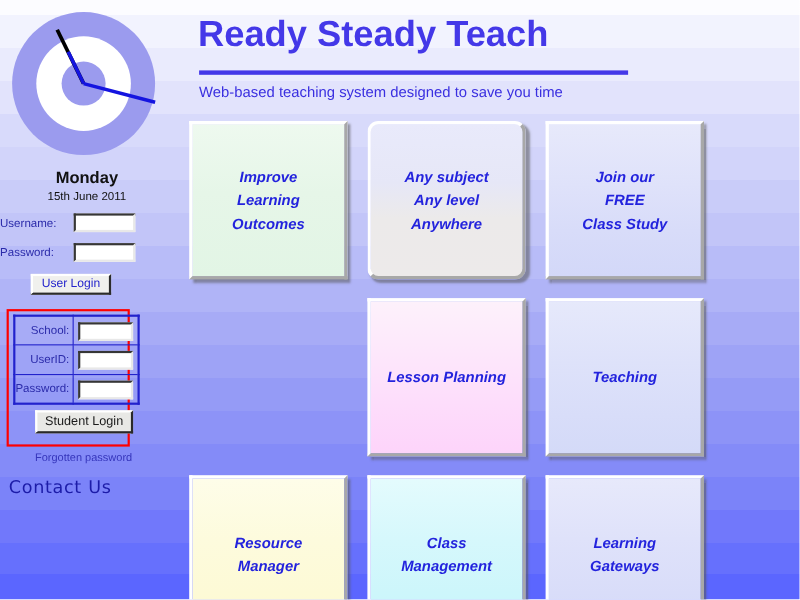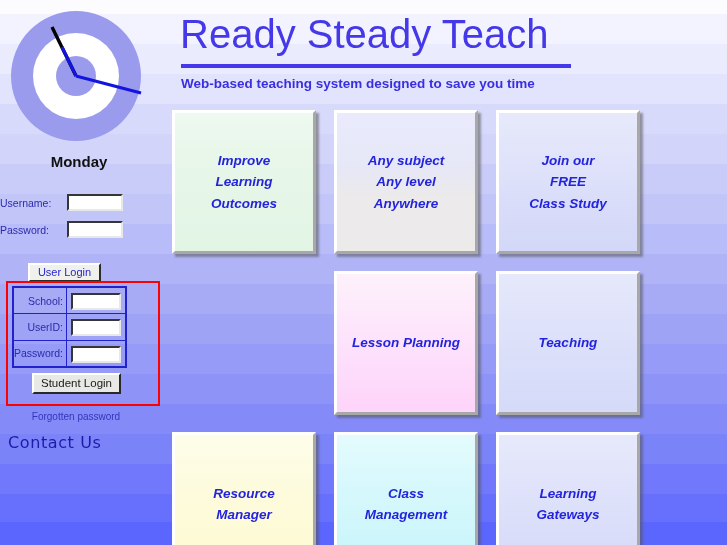--- a/index.html
+++ b/index.html
@@ -77,36 +77,36 @@
     border: 2px inset #b5b5b5;
     border-top-color: #8a8a8a; border-left-color: #8a8a8a;
     border-right-color: #e8e8e8; border-bottom-color: #e8e8e8;
     padding: 0 2px;
     font-family: "Liberation Sans", sans-serif;
     font-size: 11px;
   }
   #row-username { top: 194px; }
   #row-password { top: 221px; }
   #user-login-btn {
-    position: absolute; left: 28px; top: 263px;
+    position: absolute; left: 28px; top: 249px;
     width: 73px; height: 19px;
     background: #f0f0ed;
     border: 2px outset #dcdcd8;
     border-top-color: #ffffff; border-left-color: #ffffff;
     border-right-color: #808080; border-bottom-color: #808080;
     color: #2424cc;
     font-family: "Liberation Sans", sans-serif;
     font-size: 11px;
     cursor: pointer;
     padding: 0; line-height: 15px;
   }
   
   #student-box {
     position: absolute; left: 6px; top: 281px;
-    width: 154px; height: 125px;
+    width: 112px; height: 125px;
     border: 2px solid #ff0000;
     background: transparent;
   }
   #student-table {
     position: absolute; left: 4px; top: 3px;
     width: 115px; height: 82px;
     border: 2px solid #2222cc;
     border-collapse: collapse;
   }
   #student-table td {
@@ -160,33 +160,33 @@
     position: absolute; left: 8px; top: 433px;
     font-size: 16px; color: #1c1ca8;
     font-family: "DejaVu Sans", sans-serif;
     letter-spacing: 0.6px;
     cursor: pointer;
   }
   
   #header { position: absolute; left: 178px; top: 0; width: 549px; }
   #brand-title {
     position: absolute; left: 2px; top: 12px;
-    font-size: 40px; font-weight: normal;
+    font-size: 33px; font-weight: bold;
     color: #4438e8;
     letter-spacing: 0px;
     white-space: nowrap;
   }
   #brand-rule {
     position: absolute; left: 3px; top: 64px;
     width: 390px; height: 4px;
     background: #4438e8;
   }
   #brand-tagline {
     position: absolute; left: 3px; top: 76px;
-    font-size: 13.5px; font-weight: bold;
+    font-size: 13.5px; font-weight: normal;
     color: #3a2fe0;
     white-space: nowrap;
   }
   
   #tiles { position: absolute; left: 0; top: 0; width: 727px; height: 545px; font-style: italic; }
   .tile {
     position: absolute;
     width: 144px; height: 144px;
     border-top: 3px solid #ffffff;
     border-left: 3px solid #ffffff;
@@ -204,21 +204,21 @@
     color: #2323dd;
     line-height: 21.5px;
     white-space: pre-line;
     pointer-events: none;
   }
   
   .c1 { left: 172px; } .c2 { left: 334px; } .c3 { left: 496px; }
   .r1 { top: 110px; } .r2 { top: 271px; } .r3 { top: 432px; }
   
   .fill-green  { background: linear-gradient(to bottom,#eef9ef 0%,#e6f6e8 45%,#e2f5e5 100%); }
-  .fill-grey   { background: linear-gradient(to bottom,#e9eafb 0%,#e6e7f7 38%,#eceaea 62%,#edeaea 100%); }
+  .fill-grey   { background: linear-gradient(to bottom,#e9eafb 0%,#e6e7f7 38%,#eceaea 62%,#edeaea 100%); border-radius: 10px; }
   .fill-blue   { background: linear-gradient(to bottom,#e7e9fb 0%,#dfe2fa 40%,#d8dcf9 70%,#d3d8f8 100%); }
   .fill-peach  { background: linear-gradient(to bottom,#fdf0ee 0%,#fbdfdb 35%,#fbdcd7 65%,#fbd9d2 100%); }
   .fill-pink   { background: linear-gradient(to bottom,#fdf1fb 0%,#fde7fb 35%,#fddcfb 70%,#fdd4fa 100%); }
   .fill-blue2  { background: linear-gradient(to bottom,#e6e9fb 0%,#dee2fa 40%,#d8ddf9 75%,#d4daf8 100%); }
   .fill-cream  { background: linear-gradient(to bottom,#fefde9 0%,#fdfbdd 40%,#fdfad6 75%,#fdf9d0 100%); }
   .fill-cyan   { background: linear-gradient(to bottom,#e4fbfd 0%,#d6f8fc 40%,#cdf6fb 75%,#c7f5fb 100%); }
   .fill-blue3  { background: linear-gradient(to bottom,#e7e9fb 0%,#dfe2fa 40%,#d9ddf9 75%,#d4daf8 100%); }
 </style>
 </head>
 <body>
@@ -235,20 +235,21 @@
 
         <line x1="66" y1="66" x2="42" y2="17" stroke="#000000" stroke-width="3.4" stroke-linecap="butt"></line>
 
         <line x1="66" y1="66" x2="52" y2="37" stroke="#1414e0" stroke-width="3.2" stroke-linecap="butt"></line>
 
         <line x1="66" y1="66" x2="131" y2="83" stroke="#1414e0" stroke-width="3.2" stroke-linecap="butt"></line>
       </svg>
     </div>
 
     <div id="day-name">Monday</div>
+    <div id="date-line">15th June 2011</div>
 
     <div class="ulogin-row" id="row-username">
       <span class="lbl">Username:</span>
       <input class="inp" type="text" placeholder="" value="" style="">
     </div>
 
     <div class="ulogin-row" id="row-password">
       <span class="lbl">Password:</span>
       <input class="inp" type="password" placeholder="" style="">
     </div>

